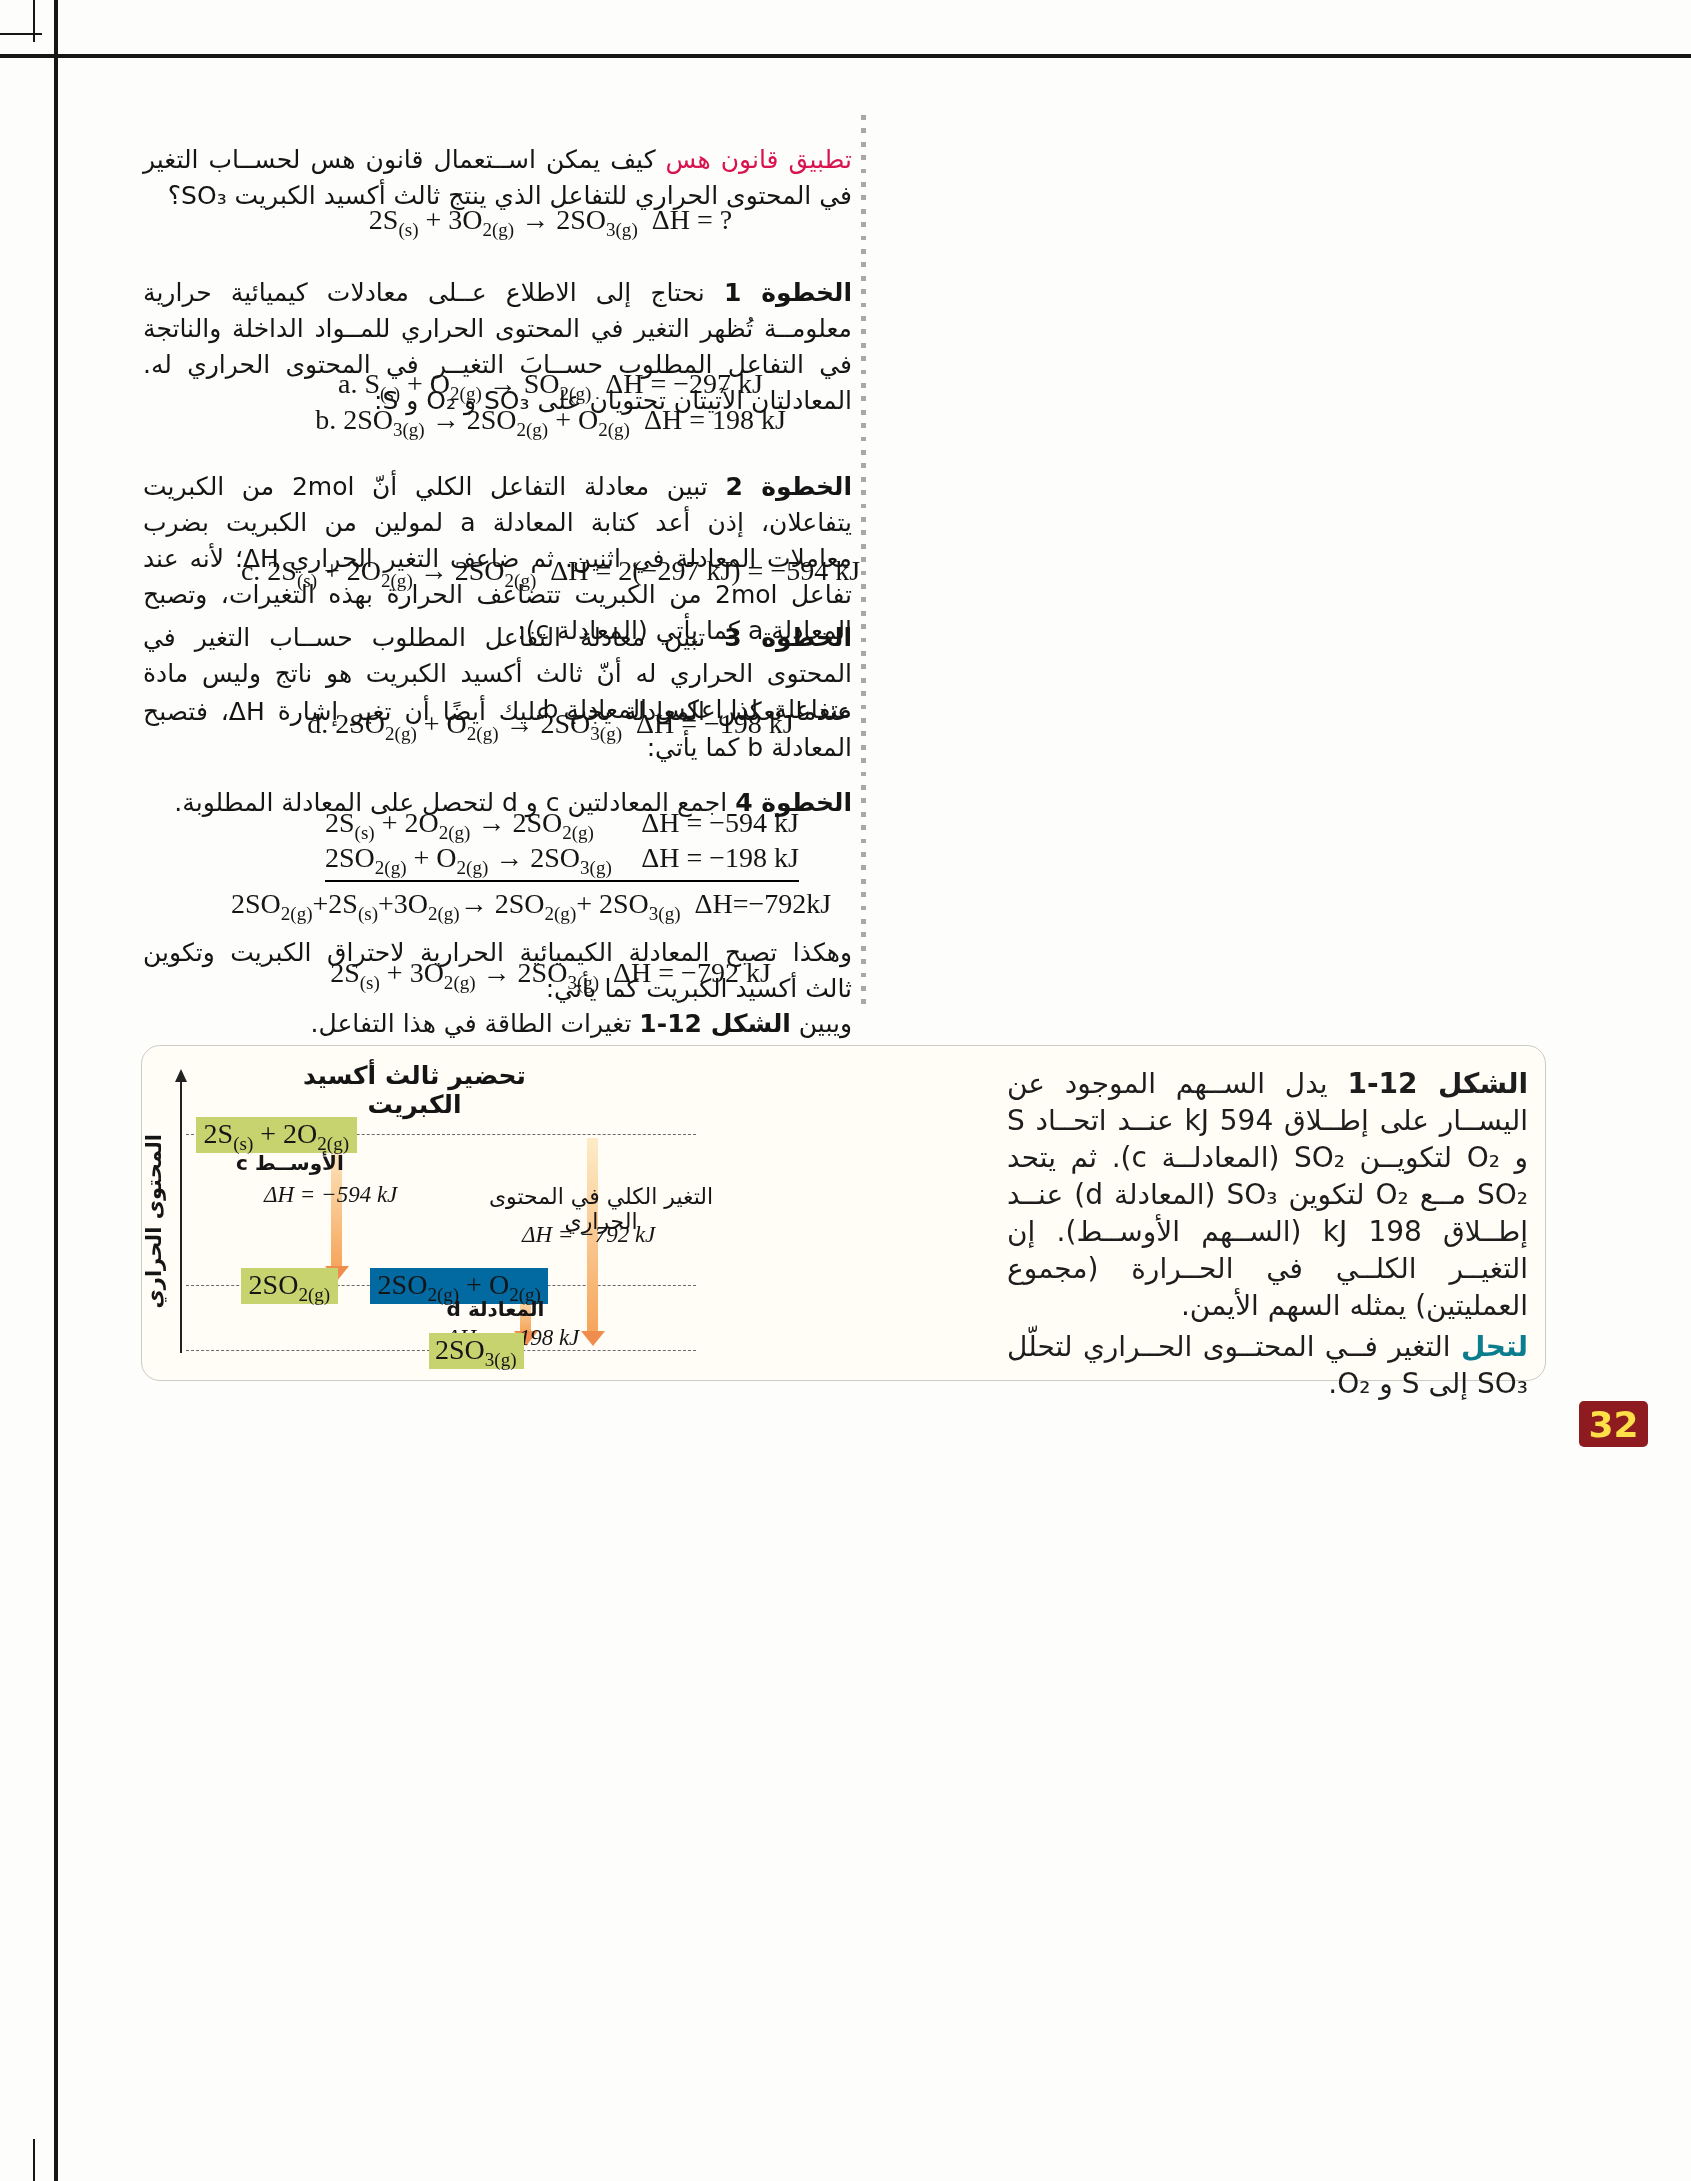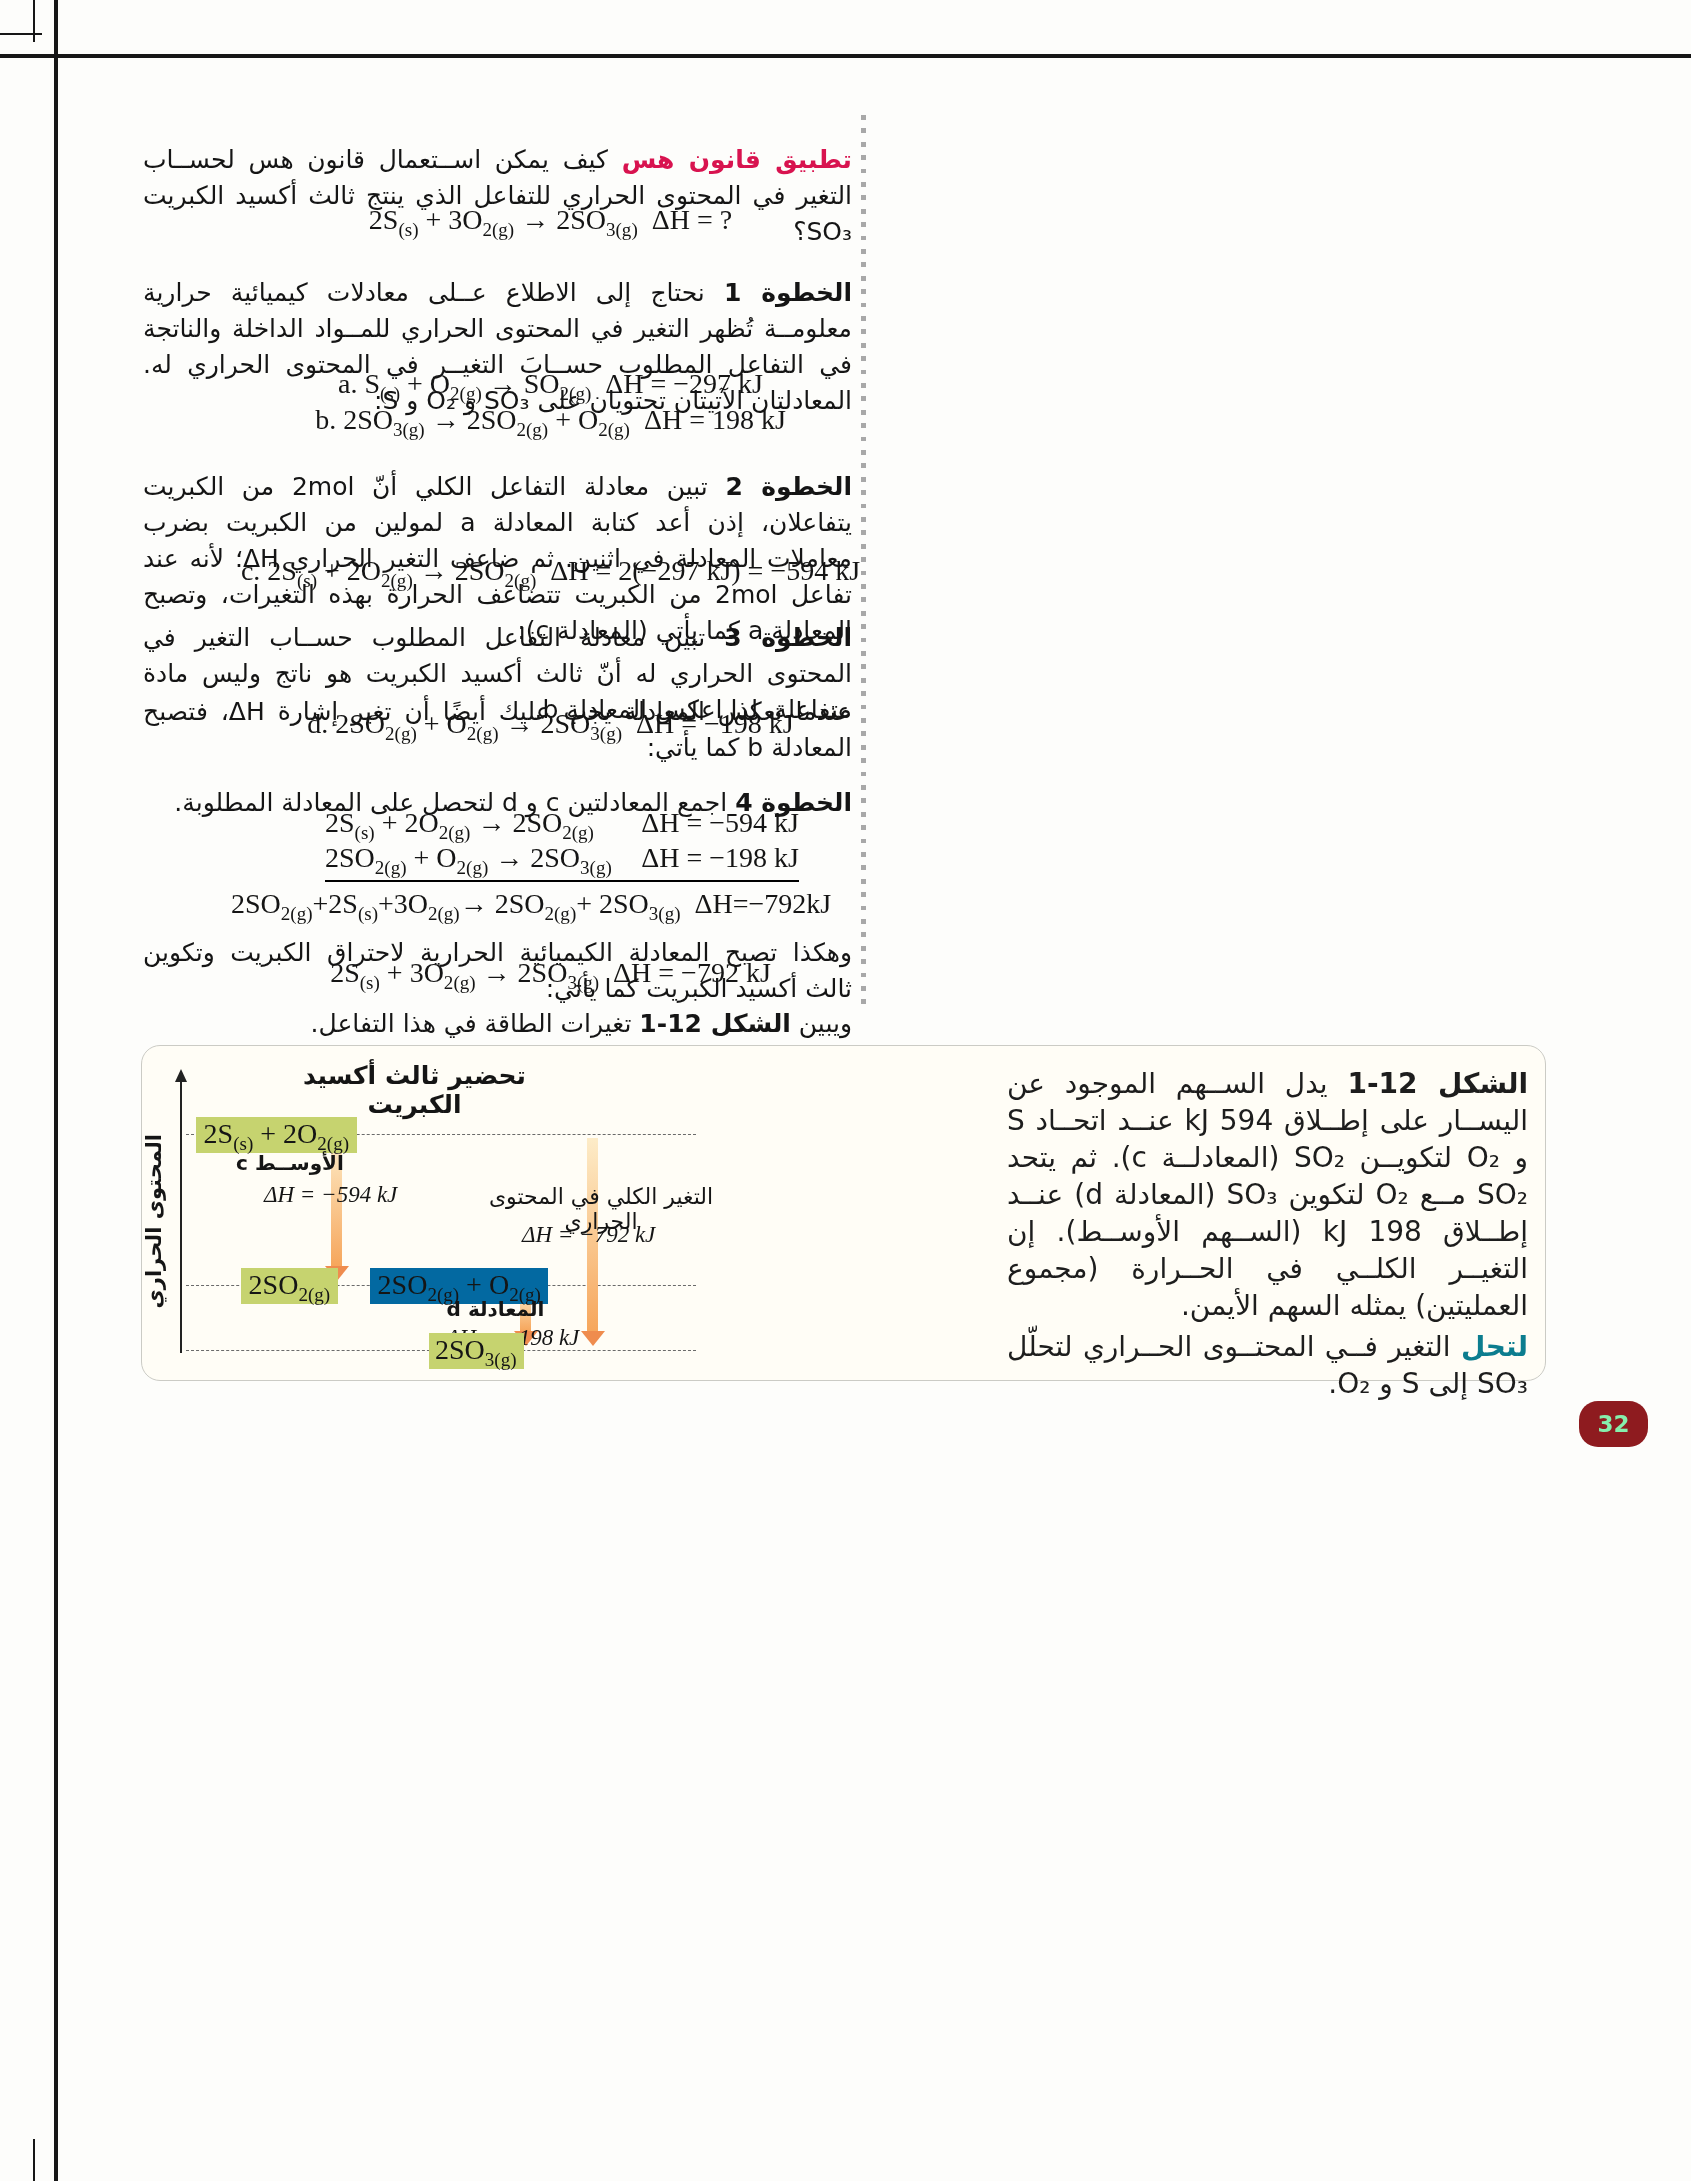--- a/index.html
+++ b/index.html
@@ -17,21 +17,21 @@
 
   
   .dotted-rule {
     position:absolute; left:861px; top:115px; width:4.8px; height:897px;
     background:repeating-linear-gradient(to bottom,#a8a8a8 0 4.8px,transparent 4.8px 13.4px);
   }
 
   .blk { position:absolute; left:143px; width:709px; }
   .para { direction:rtl; text-align:justify; text-align-last:right; font-size:25px; line-height:36px; }
   .bold { font-weight:bold; }
-  .red  { font-weight:bold; }
+  .red  { font-weight:normal; }
   .eq {
     direction:ltr; text-align:center; padding-left:53px; white-space:pre;
     font-family:"Liberation Serif", serif; font-size:28px; line-height:34px;
   }
   .eq sub, .eq-inline sub { font-size:0.68em; line-height:0; }
   .eq-inline { font-family:"Liberation Serif", serif; direction:ltr; unicode-bidi:embed; white-space:pre; }
 
   
   .addition { position:absolute; left:325px; top:805px; width:474px; font-size:28px; direction:ltr; }
   .add-rows { border-bottom:2.9px solid #000; padding-bottom:4.8px; }
@@ -82,21 +82,21 @@
   .arrow-b { left:371px; top:243px; height:57px;  }
   .arrow-c { left:438px; top:92px;  height:208px; }
 
   .caption { position:absolute; left:865px; top:19px; width:521px; direction:rtl;
     text-align:justify; font-size:28px; line-height:37px; color:#1d1d1d; }
   .caption .find-row { margin-top:3.8px; }
   .fig-label { font-weight:bold; }
   .find-label { font-weight:bold; }
 
   .page-badge { position:absolute; left:1579px; top:1401px; width:69px; height:46px;
-    border-radius:19px; color:#86efac; font-size:23px; font-weight:bold;
+    border-radius:5px; color:#fde047; font-size:36px; font-weight:bold;
     display:flex; align-items:center; justify-content:center; }
 </style>
 </head>
 <body>
 
 <div class="page">
 
   <div class="frame-left"></div>
   <div class="frame-top"></div>
   <div class="tick-v"></div>

